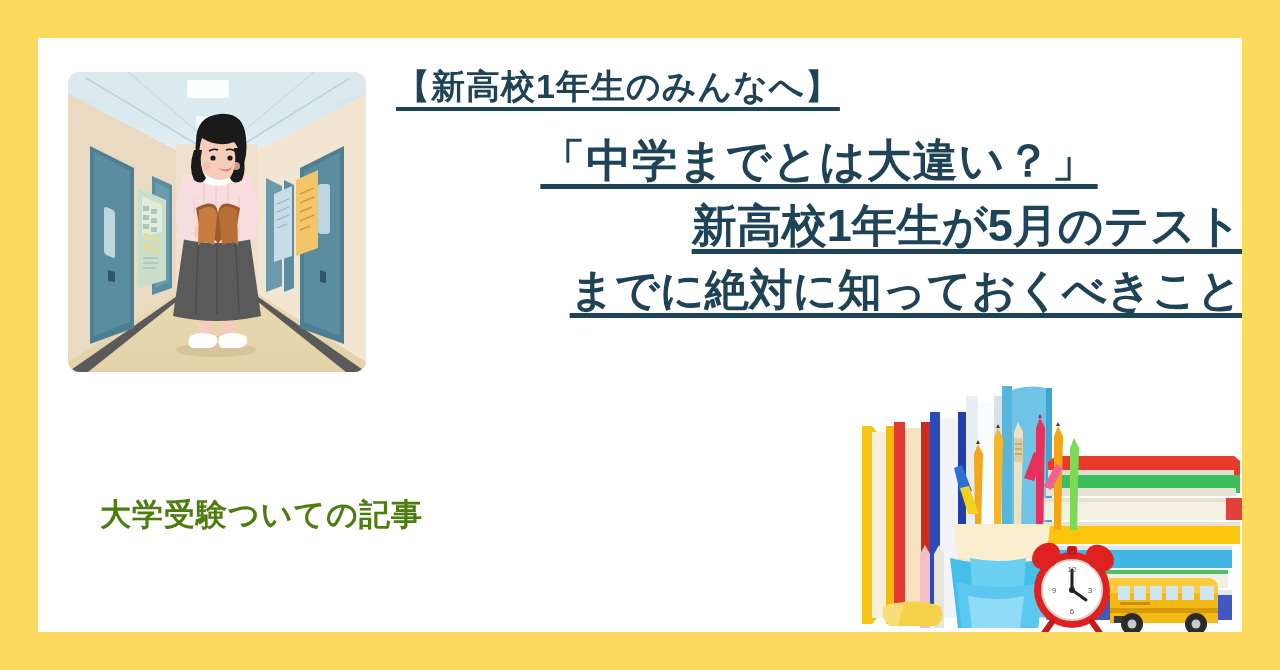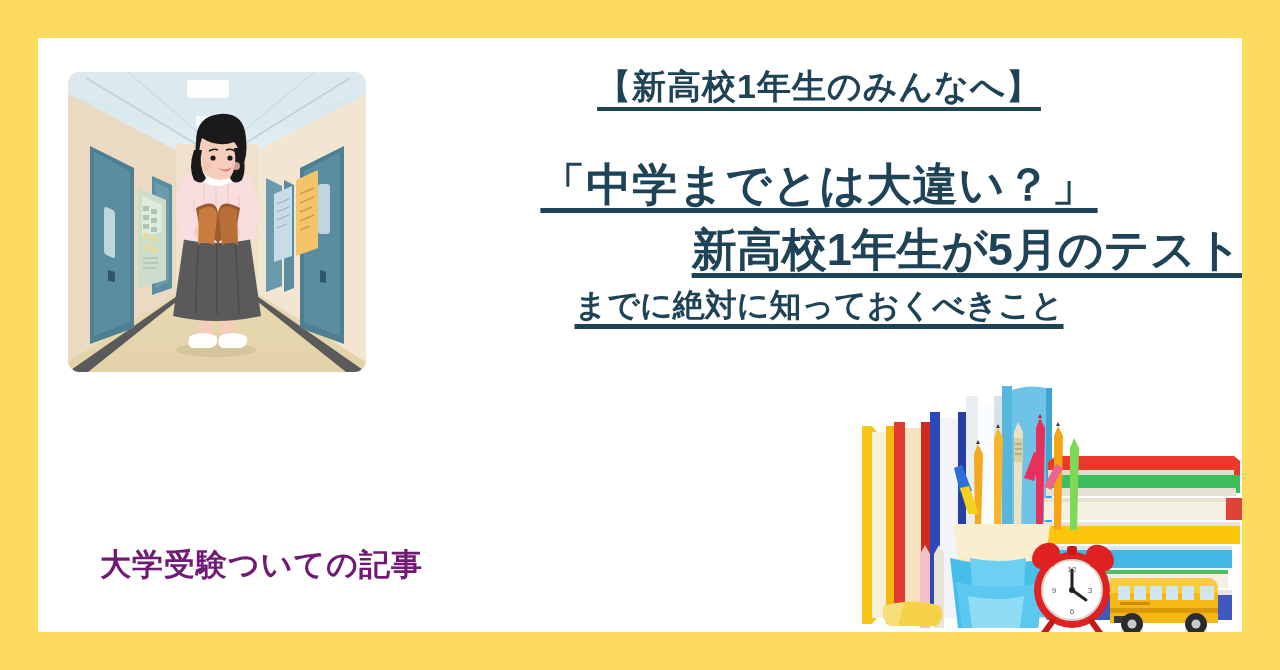--- a/index.html
+++ b/index.html
@@ -34,50 +34,50 @@
 
   
   .text-col{
     position:absolute;left:396px;top:64px;width:846px;
   }
   .eyebrow{
     color:#1F4356;
     font-size:34px;
     font-weight:700;
     letter-spacing:1px;
-    text-align:center;
+    text-align:left;
     text-decoration:underline;
     text-decoration-thickness:4px;
     text-underline-offset:9px;
     line-height:1.32;
     margin:0;
     white-space:nowrap;
   }
   .headline{
-    margin:44px 0 0 0;
+    margin:20px 0 0 0;
     color:#1F4356;
     font-weight:700;
     font-size:45px;
     line-height:1.44;
     text-align:center;
   }
   .headline .ln{
     display:block;
     white-space:nowrap;
     text-decoration:underline;
     text-decoration-thickness:5px;
     text-underline-offset:8px;
   }
   .headline .ln.l1{letter-spacing:1px;}
   .headline .ln.l2{letter-spacing:0px;text-align:right;}
-  .headline .ln.l3{letter-spacing:0px;font-size:32px;}
+  .headline .ln.l3{letter-spacing:0px;font-size:44px;text-align:right;}
 
   .caption{
-    position:absolute;left:100px;top:544px;
-    color:#701a75;
+    position:absolute;left:100px;top:494px;
+    color:#4d7c0f;
     font-size:31px;
     font-weight:700;
     letter-spacing:1px;
     white-space:nowrap;
   }
 </style>
 </head>
 <body>
 
 <div class="canvas">

